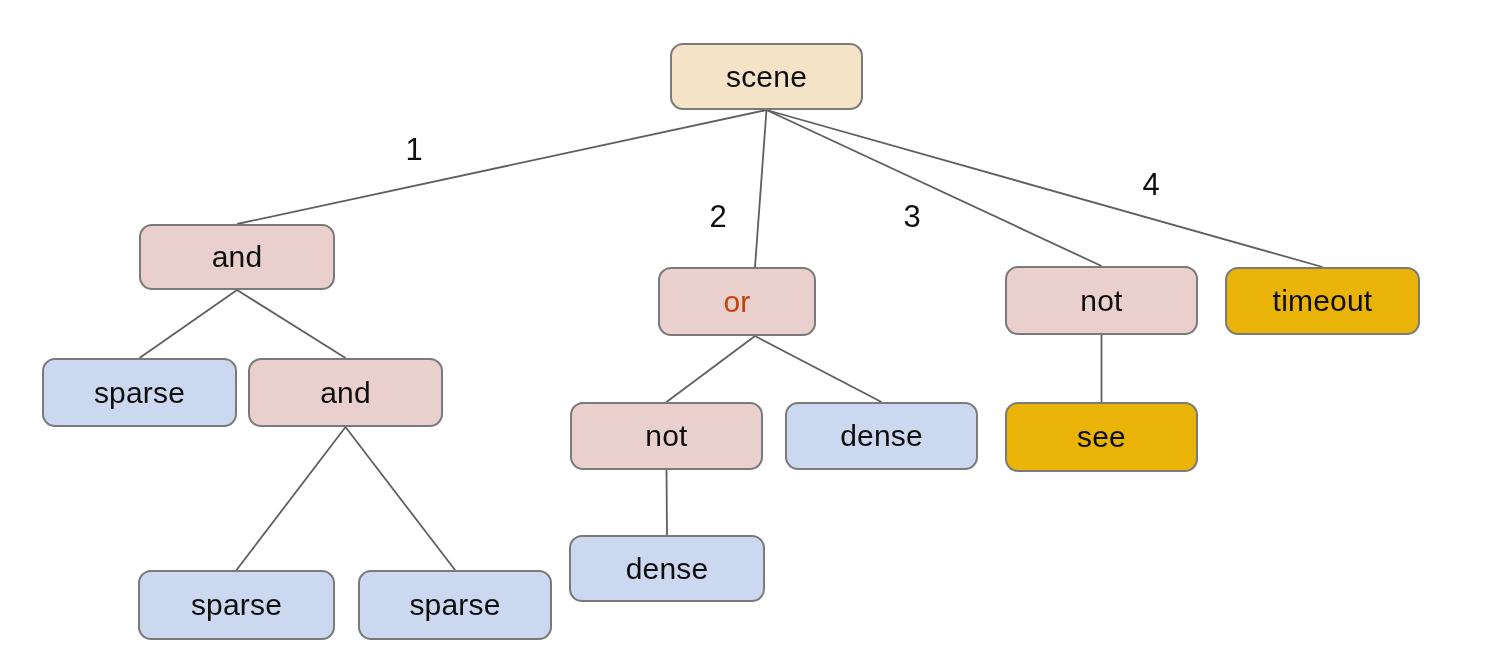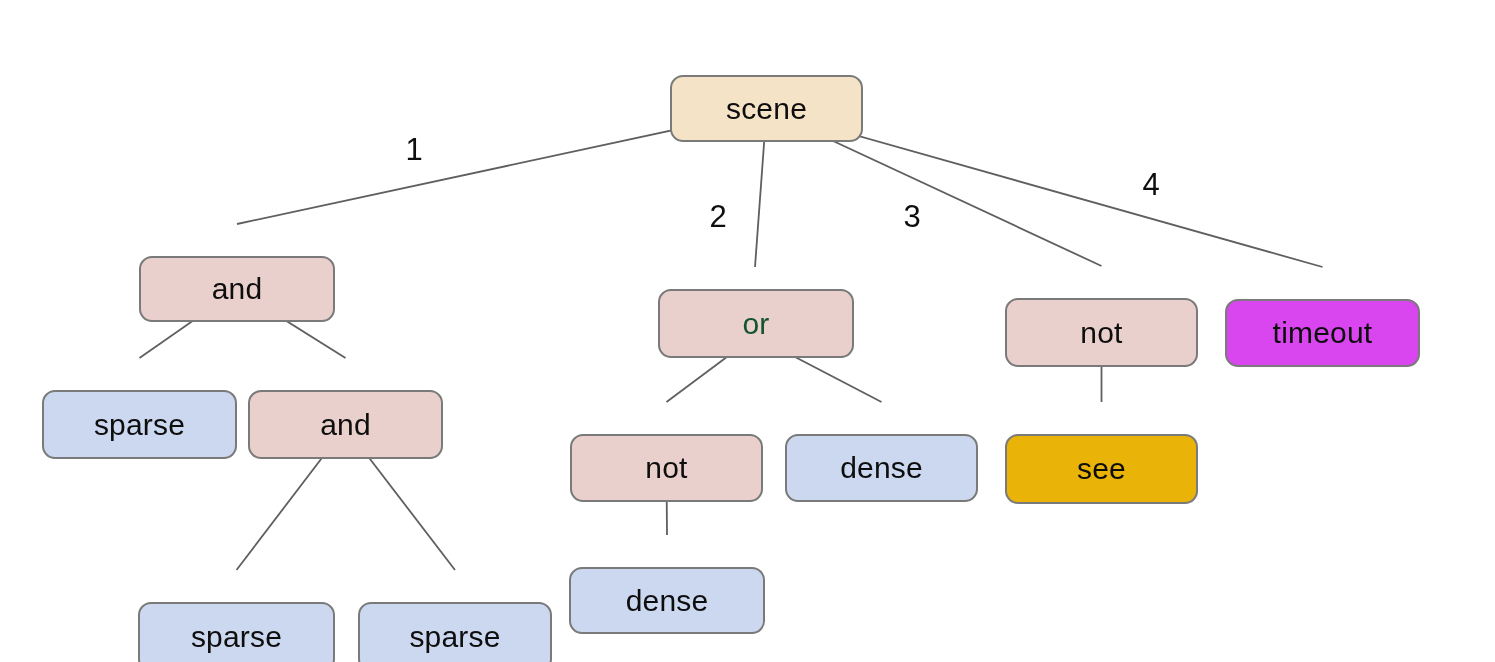--- a/index.html
+++ b/index.html
@@ -27,21 +27,20 @@
     box-sizing: border-box;
     border: 2px solid #7a7a7a;
     border-radius: 13px;
     display: flex;
     align-items: center;
     justify-content: center;
     font-size: 30px;
     line-height: 1;
     letter-spacing: 0.2px;
     white-space: nowrap;
-    margin-top: 32px;
   }
   .edge-label {
     font-family: "Liberation Sans", sans-serif;
     font-size: 31px;
   }
 </style>
 </head>
 <body style="background: rgb(255, 255, 255);">
 
 <div class="stage">
@@ -59,23 +58,23 @@
       <line x1="345.5" y1="427" x2="236.5" y2="570" stroke="#5f5f5f" stroke-width="1.8"></line>
       <line x1="345.5" y1="427" x2="455" y2="570" stroke="#5f5f5f" stroke-width="1.8"></line>
       <line x1="755" y1="336" x2="666.5" y2="402" stroke="#5f5f5f" stroke-width="1.8"></line>
       <line x1="755" y1="336" x2="881.5" y2="402" stroke="#5f5f5f" stroke-width="1.8"></line>
       <line x1="666.5" y1="470" x2="667" y2="535" stroke="#5f5f5f" stroke-width="1.8"></line>
       <line x1="1101.5" y1="335" x2="1101.5" y2="402" stroke="#5f5f5f" stroke-width="1.8"></line>
     </svg>
   <div>
       <div class="node" style="left: 670px; top: 43px; width: 193px; height: 67px; background: rgb(244, 227, 198); border-color: rgb(122, 122, 122); color: rgb(14, 14, 14);">scene</div>
       <div class="node" style="left: 139px; top: 224px; width: 196px; height: 66px; background: rgb(234, 208, 204); border-color: rgb(122, 122, 122); color: rgb(14, 14, 14);">and</div>
-      <div class="node" style="left: 658px; top: 257px; width: 196px; height: 69px; background: rgb(234, 208, 204); border-color: rgb(122, 122, 122); color: #14532d;">or</div>
+      <div class="node" style="left: 658px; top: 267px; width: 158px; height: 69px; background: rgb(234, 208, 204); border-color: rgb(122, 122, 122); color: #c2410c;">or</div>
       <div class="node" style="left: 1005px; top: 266px; width: 193px; height: 69px; background: rgb(234, 208, 204); border-color: rgb(122, 122, 122); color: rgb(14, 14, 14);">not</div>
-      <div class="node" style="left: 1225px; top: 267px; width: 195px; height: 68px; background: #d946ef; border-color: rgb(122, 122, 122); color: rgb(14, 14, 14);">timeout</div>
+      <div class="node" style="left: 1225px; top: 267px; width: 195px; height: 68px; background: #eab308; border-color: rgb(122, 122, 122); color: rgb(14, 14, 14);">timeout</div>
       <div class="node" style="left: 42px; top: 358px; width: 195px; height: 69px; background: rgb(204, 216, 239); border-color: rgb(122, 122, 122); color: rgb(14, 14, 14);">sparse</div>
       <div class="node" style="left: 248px; top: 358px; width: 195px; height: 69px; background: rgb(234, 208, 204); border-color: rgb(122, 122, 122); color: rgb(14, 14, 14);">and</div>
       <div class="node" style="left: 570px; top: 402px; width: 193px; height: 68px; background: rgb(234, 208, 204); border-color: rgb(122, 122, 122); color: rgb(14, 14, 14);">not</div>
       <div class="node" style="left: 785px; top: 402px; width: 193px; height: 68px; background: rgb(204, 216, 239); border-color: rgb(122, 122, 122); color: rgb(14, 14, 14);">dense</div>
       <div class="node" style="left: 1005px; top: 402px; width: 193px; height: 70px; background: #eab308; border-color: rgb(122, 122, 122); color: rgb(14, 14, 14);">see</div>
       <div class="node" style="left: 138px; top: 570px; width: 197px; height: 70px; background: rgb(204, 216, 239); border-color: rgb(122, 122, 122); color: rgb(14, 14, 14);">sparse</div>
       <div class="node" style="left: 358px; top: 570px; width: 194px; height: 70px; background: rgb(204, 216, 239); border-color: rgb(122, 122, 122); color: rgb(14, 14, 14);">sparse</div>
       <div class="node" style="left: 569px; top: 535px; width: 196px; height: 67px; background: rgb(204, 216, 239); border-color: rgb(122, 122, 122); color: rgb(14, 14, 14);">dense</div>
     </div>
 </div>

